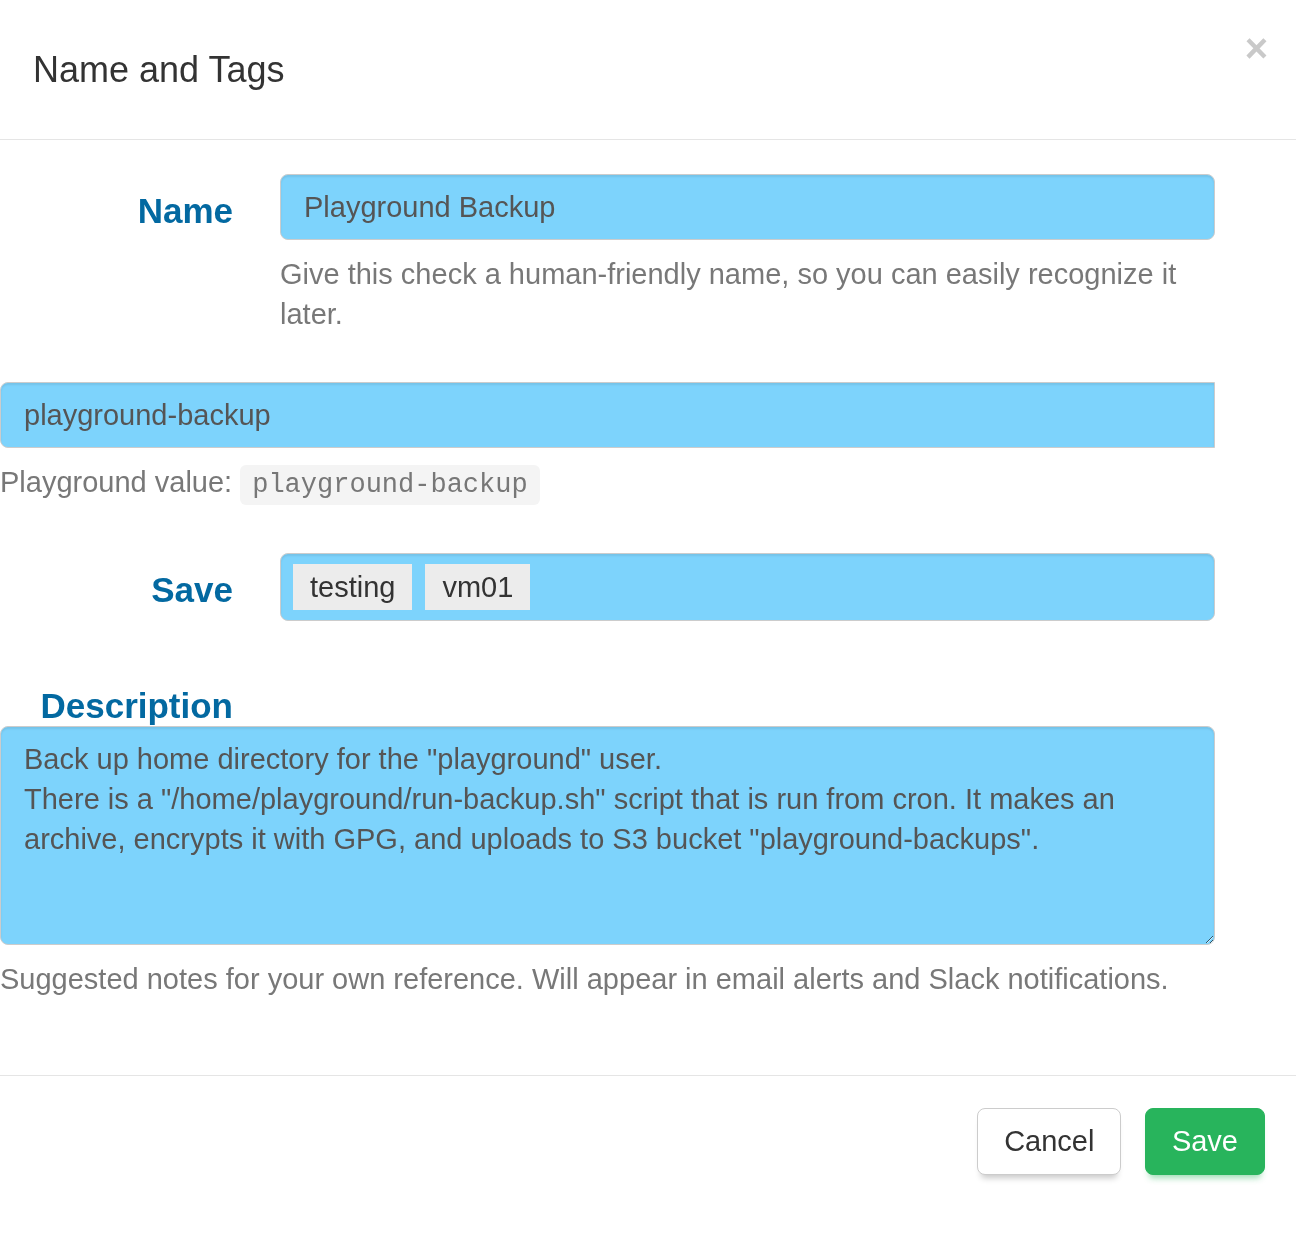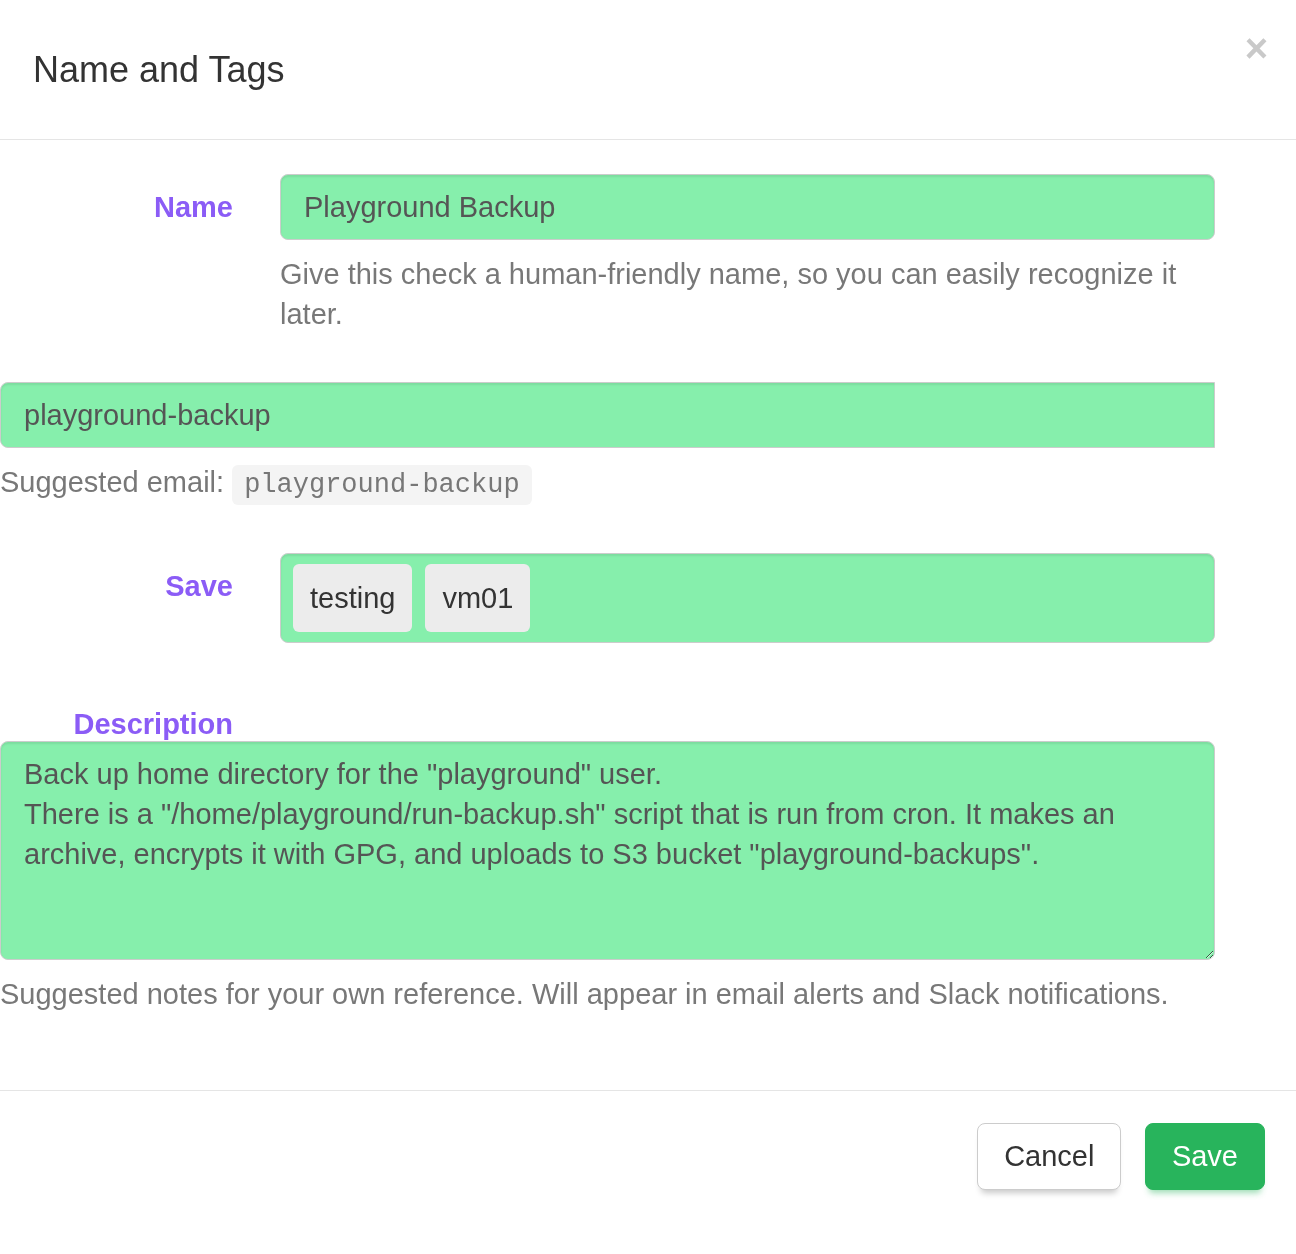--- a/index.html
+++ b/index.html
@@ -43,31 +43,31 @@
   
   .modal-body { padding: 34px 0 76px 0; }
   .form-group { display: flex; margin-bottom: 48px; }
   .form-group:last-child { margin-bottom: 0; flex-direction: column; }
   .label-col {
     flex: none;
     width: 280px;
     text-align: right;
     padding-right: 47px;
     padding-top: 17px;
-    font-size: 29px;
+    font-size: 35px;
     font-weight: bold;
-    color: #8b5cf6;
+    color: #0369a1;
   }
   .field-col { flex: 1; margin-right: 81px; min-width: 0; }
 
   .text-input, .tags-box, .desc-textarea {
     width: 100%;
     border: 1px solid #ccc;
     border-radius: 8px;
-    background: #86efac;
+    background: #7dd3fc;
     font-family: "Liberation Sans", "DejaVu Sans", sans-serif;
     font-size: 29px;
     color: #555;
     box-shadow: inset 0 2px 2px rgba(0,0,0,0.08);
   }
   .text-input {
     height: 66px;
     padding: 0 23px;
     outline: none;
   }
@@ -116,22 +116,22 @@
   .tags-box {
     min-height: 66px;
     padding: 10px 12px;
     display: flex;
     align-items: center;
     cursor: text;
   }
   .tag-chip {
     background: #ececec;
     color: #333;
-    border-radius: 6px;
-    padding: 16px 17px;
+    border-radius: 0;
+    padding: 5px 17px;
     font-size: 29px;
     margin-right: 13px;
     line-height: 36px;
     white-space: nowrap;
     text-align: center;
   }
 
   
   .desc-textarea {
     height: 219px;
@@ -189,21 +189,21 @@
       <div class="help-block">Give this check a human-friendly name, so you can easily recognize it later.</div>
     </div>
   </div>
 
   <div class="form-group">
     <div class="field-col">
       <div class="input-group">
         <input class="text-input" type="text" value="playground-backup" style="">
       </div>
       <div class="help-block">
-        <span>Suggested email:</span>
+        <span>Playground value:</span>
         <span class="code-chip">playground-backup</span>
       </div>
     </div>
   </div>
 
   <div class="form-group">
     <div class="label-col">Save</div>
     <div class="field-col">
       <div class="tags-box">
         <span class="tag-chip">testing</span>

